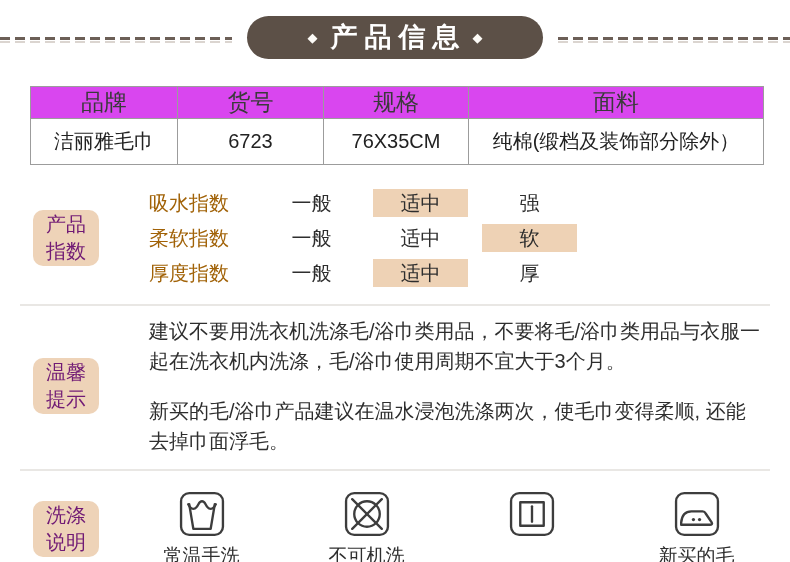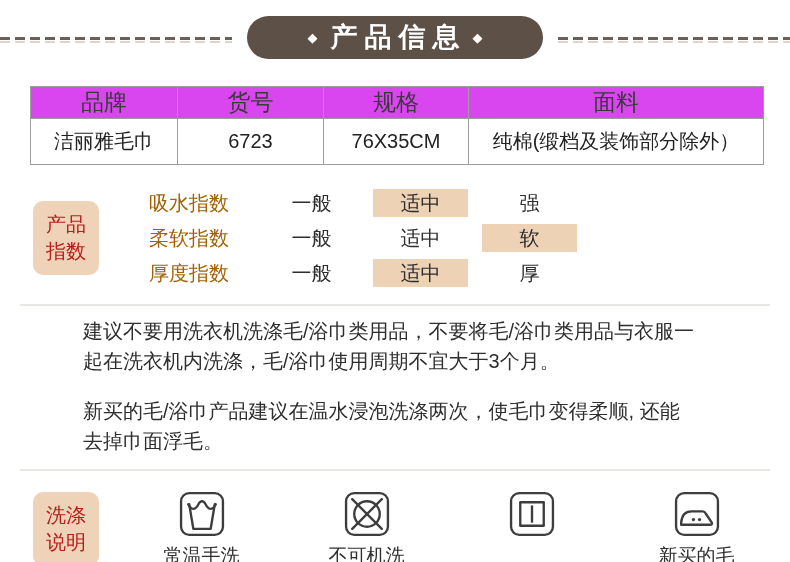--- a/index.html
+++ b/index.html
@@ -18,23 +18,23 @@
   .pill .dia { color:#fdfbf7; font-size:13px; }
 
   
   table.ptable { border-collapse:collapse; margin:26px 0 0 30px; width:733px; table-layout:fixed; }
   .ptable th, .ptable td { border:1px solid #9c9c9c; text-align:center; font-weight:normal; }
   .ptable th { background:#d946ef; height:31px; font-size:23px; color:#3a3a3a; }
   .ptable td { height:46px; font-size:20px; color:#222; background:#fff; }
   .c1{width:147px;} .c2{width:146px;font-family:Liberation Mono, monospace;} .c3{width:145px;} .c4{width:295px;}
 
   
-  .sidebox { width:66px; min-width:66px; height:74px; background:#eed3b8; border-radius:10px;
+  .sidebox { width:66px; min-width:66px; height:56px; background:#eed3b8; border-radius:10px;
     display:flex; flex-direction:column; align-items:center; justify-content:center;
-    font-size:20px; line-height:27px; color:#b91c1c; }
+    font-size:20px; line-height:27px; color:#701a75; }
 
   
   .idx-section { display:flex; align-items:center; margin:20px 0 0 33px; height:106px; }
   .idx-rows { margin-left:50px; }
   .idx-row { display:flex; align-items:center; height:35px; }
   .idx-name { width:115px; font-size:20px; color:#a16207; }
   .opt { width:95px; margin-right:14px; text-align:center; font-size:20px; color:#2e2e2e;
     height:28px; line-height:28px; }
   .opt.hl { background:#eed2b5; }
 
@@ -108,20 +108,24 @@
         <div class="opt">一般</div>
         <div class="opt hl">适中</div>
         <div class="opt">厚</div>
       </div>
     </div>
   </div>
 
   <hr class="sep">
 
   <div class="tips-section">
+    <div class="sidebox">
+      <span>温馨</span>
+      <span>提示</span>
+    </div>
     <div class="tips-text">
       <p>建议不要用洗衣机洗涤毛/浴巾类用品，不要将毛/浴巾类用品与衣服一起在洗衣机内洗涤，毛/浴巾使用周期不宜大于3个月。</p>
       <p>新买的毛/浴巾产品建议在温水浸泡洗涤两次，使毛巾变得柔顺, 还能去掉巾面浮毛。</p>
     </div>
   </div>
 
   <hr class="sep">
 
   <div class="wash-section">
     <div class="sidebox">

